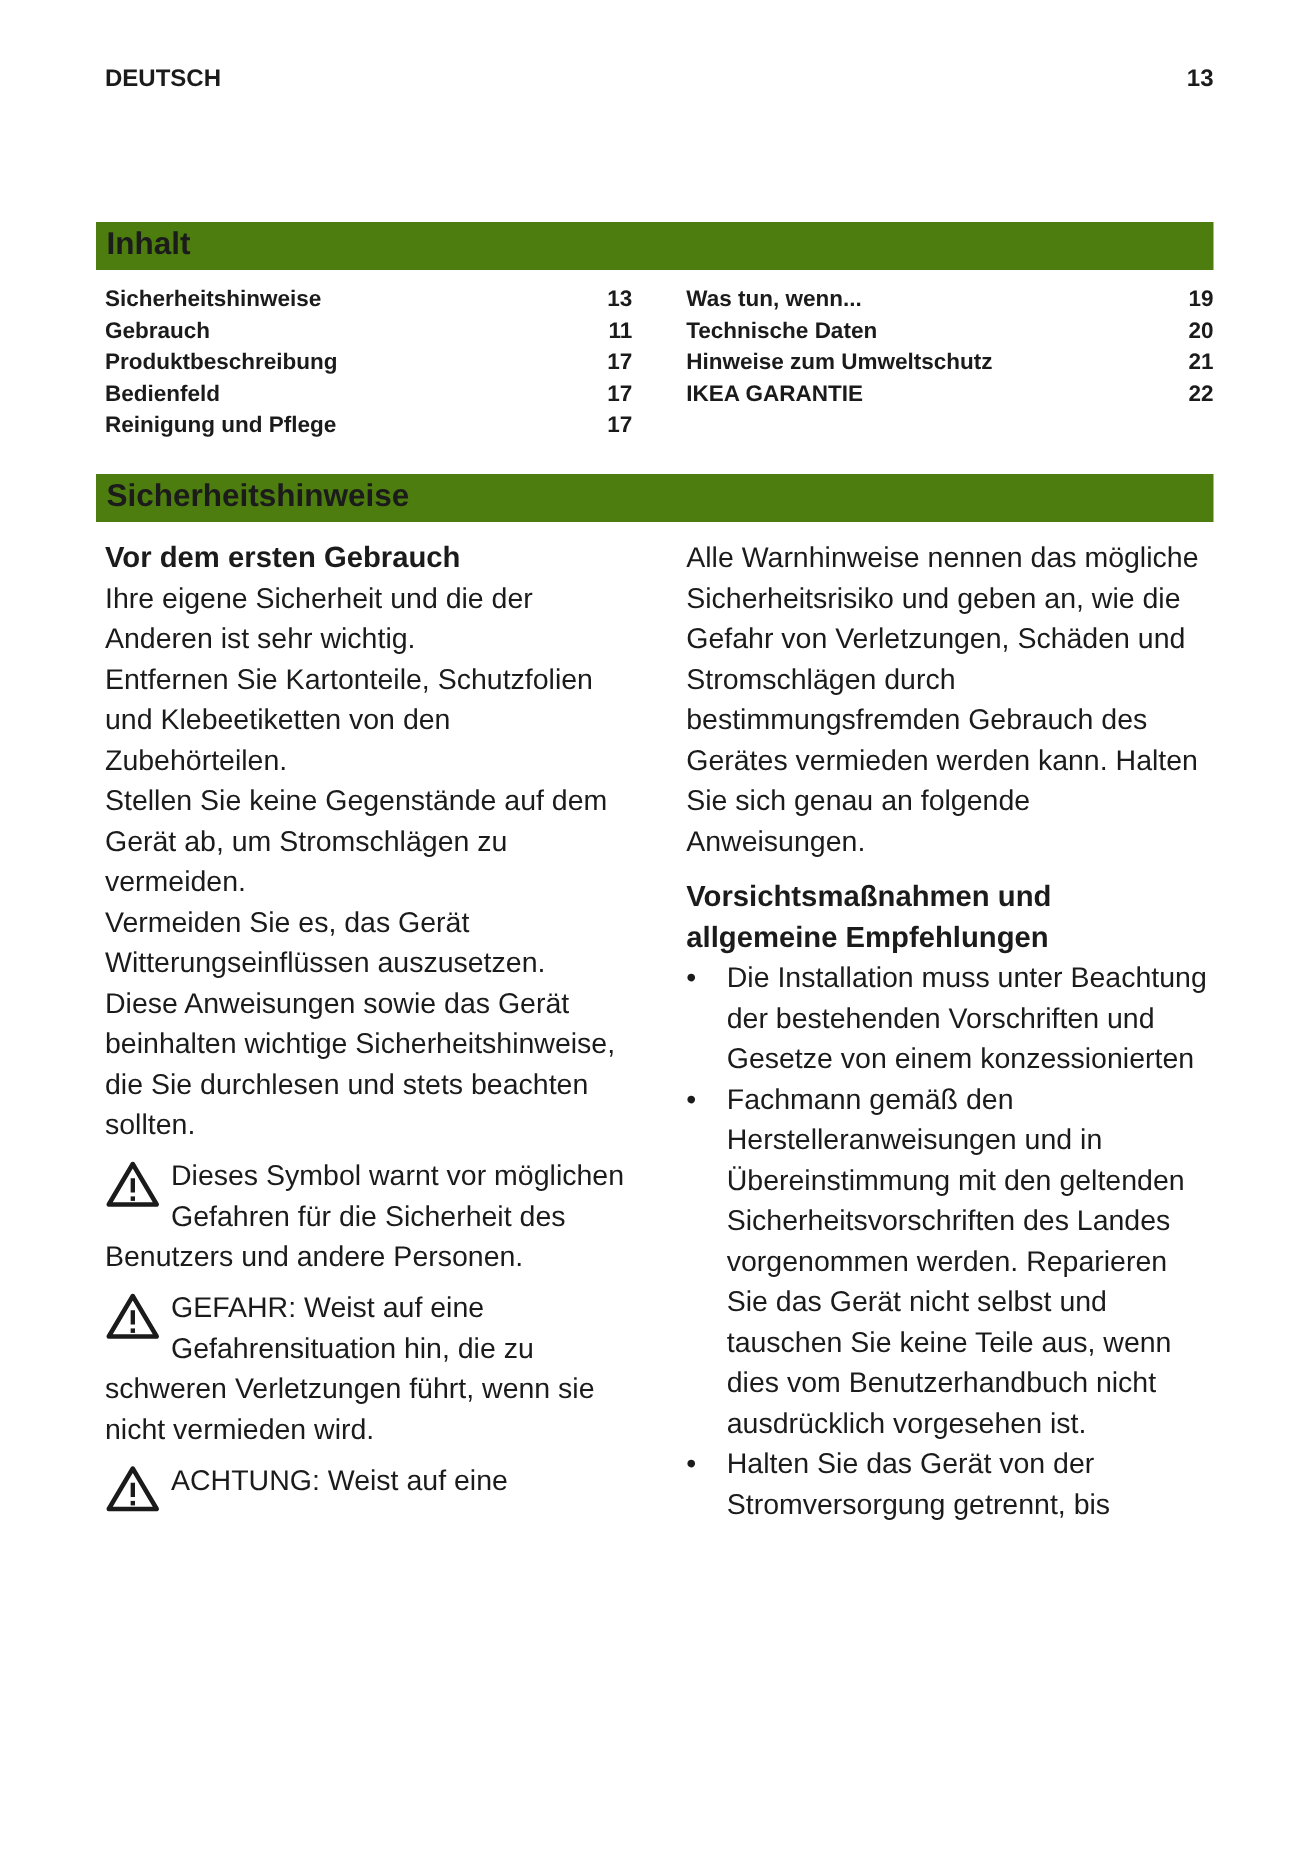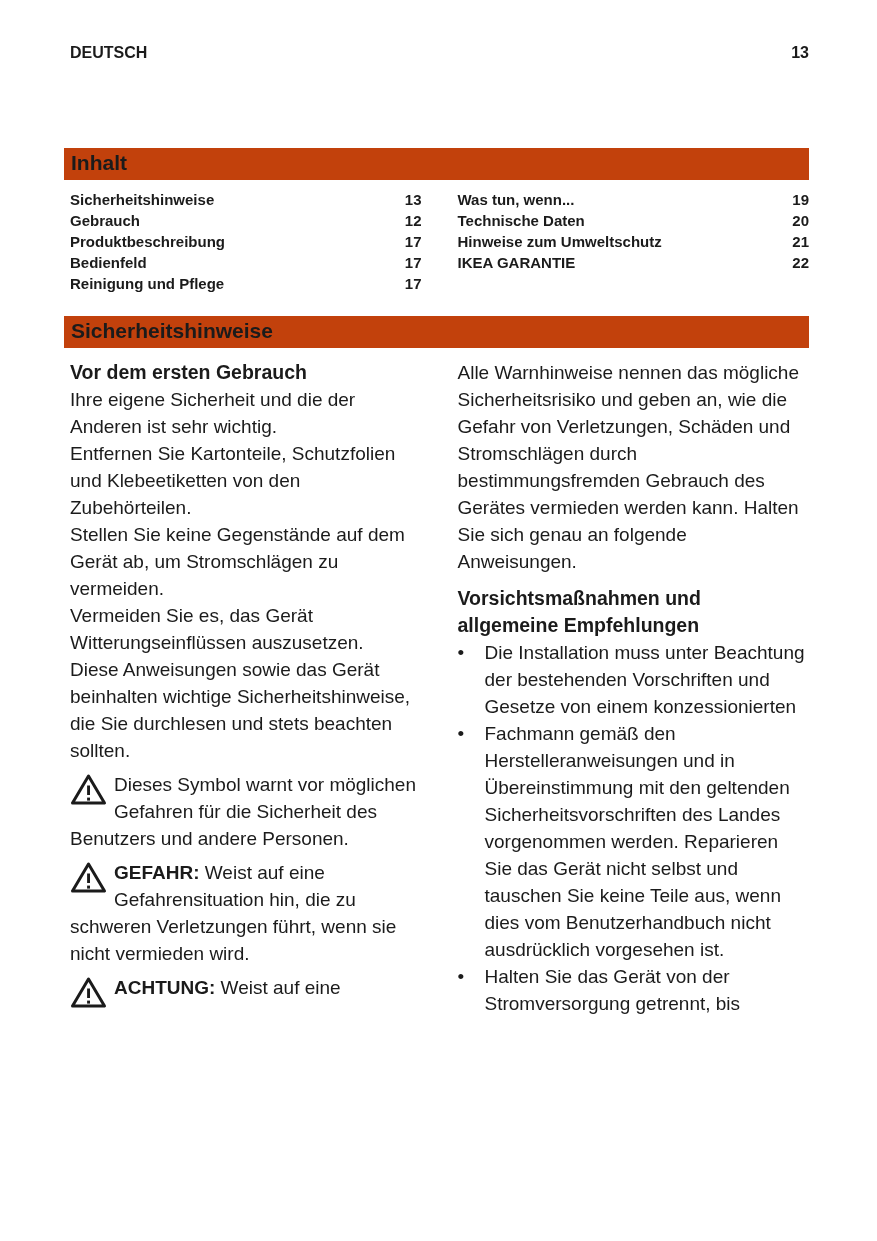--- a/index.html
+++ b/index.html
@@ -4,38 +4,38 @@
 <style>
   * { margin:0; padding:0; box-sizing:border-box; }
   html,body { background:#ffffff; }
   .page {
     width:877px; height:1241px; background:#ffffff; position:relative; overflow:hidden;
     font-family:"Liberation Sans", sans-serif; color:#1b1b1b;
   }
   .content { padding:44px 68px 0 70px; }
   .header-row { display:flex; justify-content:space-between; align-items:baseline;
     font-size:16px; font-weight:bold; }
-  .bar { background:#c2410c; font-size:21px; font-weight:bold;
+  .bar { background:#4d7c0f; font-size:21px; font-weight:bold;
     padding:3px 8px 5px 7px; margin-left:-6px; }
   .toc { margin-top:86px; }
   .toc-cols { display:flex; gap:36px; margin-top:9px; }
   .toc-col { flex:1; }
   .toc-row { display:flex; justify-content:space-between; font-size:15px;
     font-weight:bold; line-height:21px; }
   .toc-row .toc-page { padding-left:8px; }
   .section-bar { margin-top:22px; }
   .body-cols { display:flex; gap:36px; margin-top:11px; font-size:19px; line-height:27px; }
   .col { flex:1; min-width:0; }
   .col-head { font-size:19.5px; font-weight:bold; line-height:27px; }
   .col-head.narrow { max-width:272px; margin-top:10px; }
   p { margin:0; }
   .warn-p { margin-top:7px; }
   .warn-icon { float:left; width:37px; height:33px; margin:2px 7px 2px 0; }
   .warn-icon svg { width:100%; height:100%; display:block; }
-  .b { font-weight:bold;margin-top:28px; }
+  .b { font-weight:normal;margin-top:28px; }
   .bullet { display:flex; }
   .bullet .dot { flex:0 0 27px; }
   .bullet .btxt { flex:1; min-width:0; }
 </style>
 </head>
 <body>
 
 <div class="page">
   <div class="content">
 
@@ -47,21 +47,21 @@
     <div class="toc">
       <div class="bar">Inhalt</div>
       <div class="toc-cols">
         <div class="toc-col">
           <div class="toc-row">
             <span>Sicherheitshinweise</span>
             <span class="toc-page">13</span>
           </div>
           <div class="toc-row">
             <span>Gebrauch</span>
-            <span class="toc-page">12</span>
+            <span class="toc-page">11</span>
           </div>
           <div class="toc-row">
             <span>Produktbeschreibung</span>
             <span class="toc-page">17</span>
           </div>
           <div class="toc-row">
             <span>Bedienfeld</span>
             <span class="toc-page">17</span>
           </div>
           <div class="toc-row">

